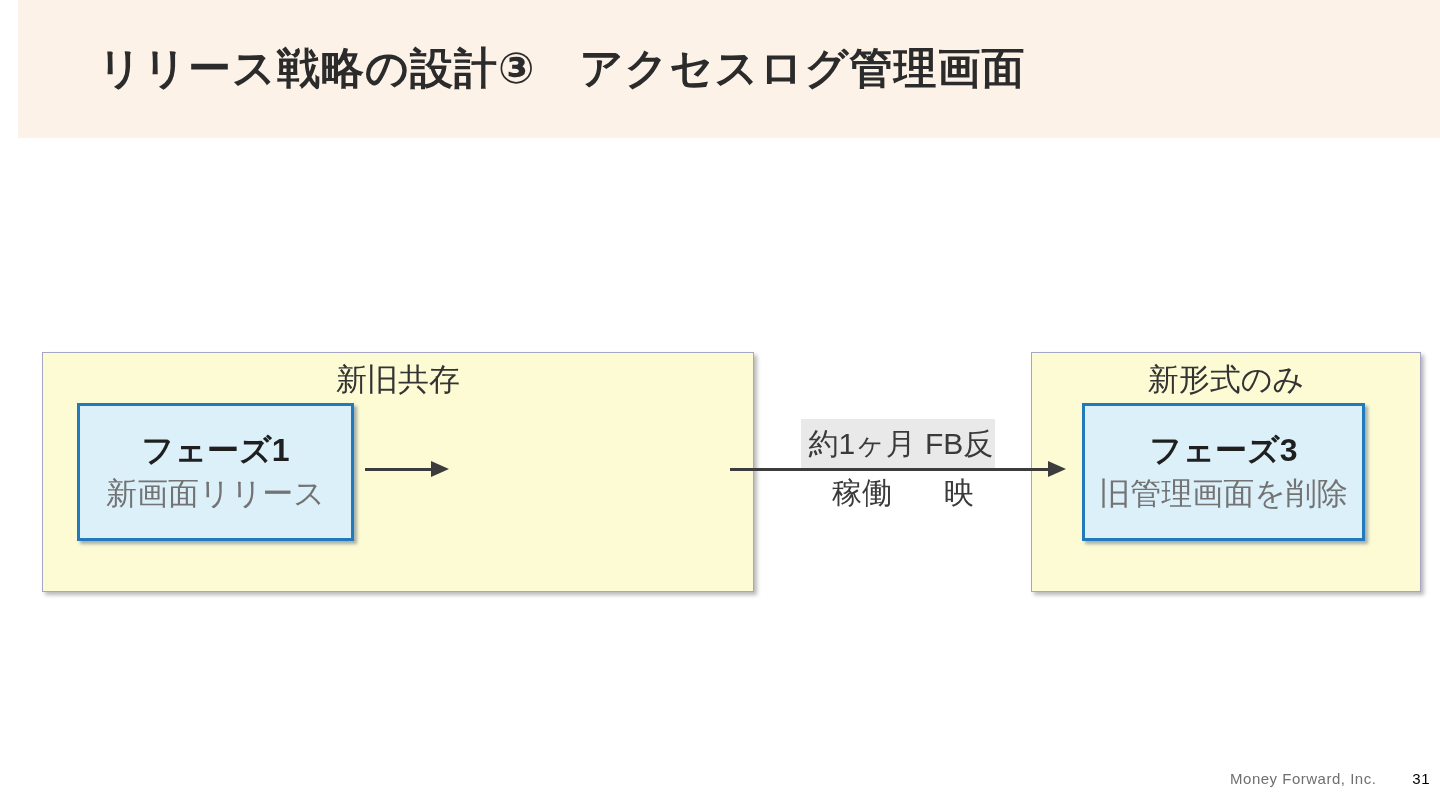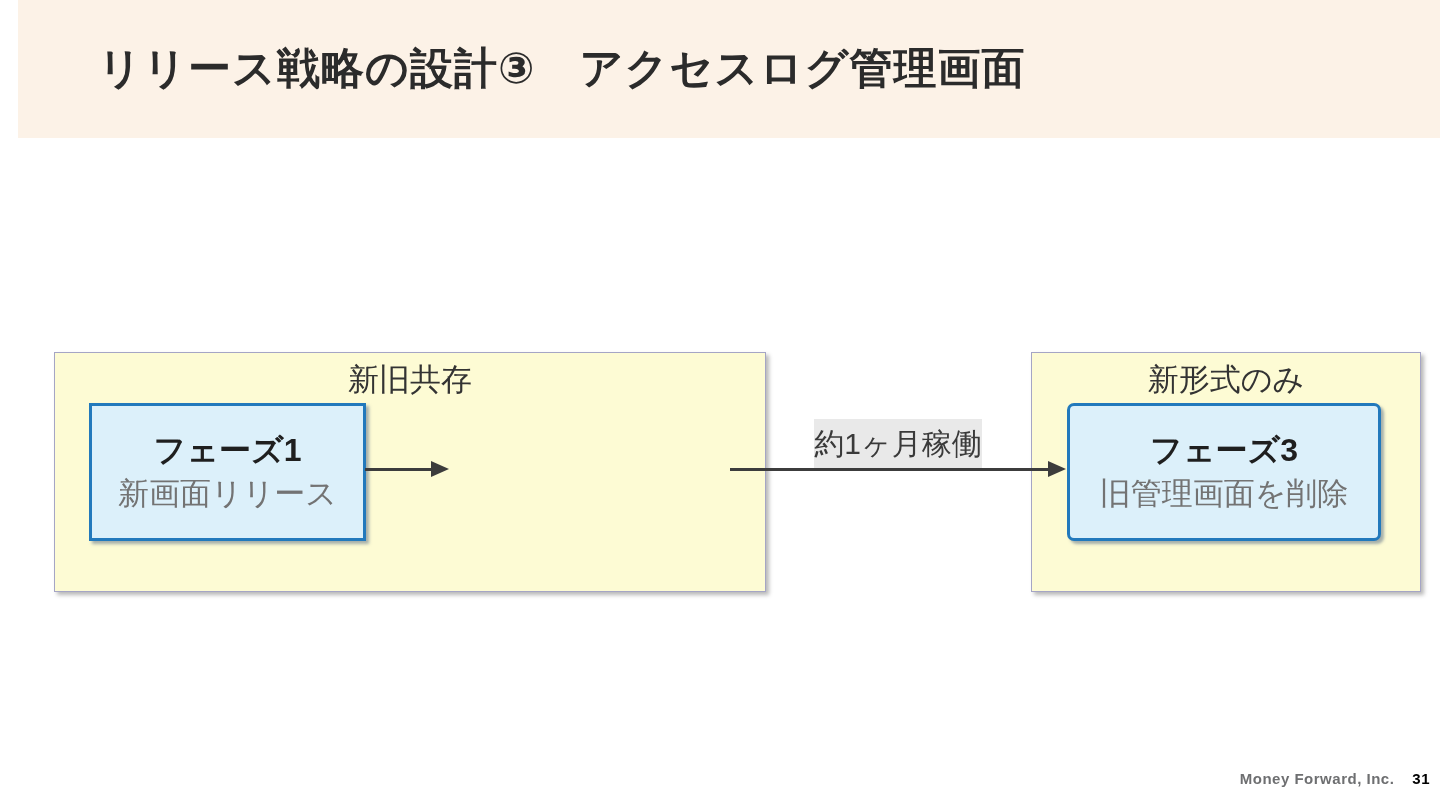--- a/index.html
+++ b/index.html
@@ -18,67 +18,67 @@
     color:var(--title-color,#2b2b2b);
   }
   
   .group{
     position:absolute;top:352px;height:240px;
     background:var(--group-fill,#fdfbd4);
     border:1px solid var(--group-border,#a5a5c5);
     box-shadow:3px 3px 4px rgba(0,0,0,0.28);
     box-sizing:border-box;
   }
-  .group-left{left:36px;width:712px;}
+  .group-left{left:24px;width:712px;}
   .group-right{left:1013px;width:390px;padding-left:24px;}
   .group-title{
     position:absolute;top:6px;left:0;width:100%;text-align:center;
     font-size:31px;color:#333333;
   }
   .phase-box{
     position:absolute;top:50px;height:138px;
     background:var(--box-fill,#dcf0fa);
     border:3px solid var(--box-border,#2279bc);
     box-shadow:3px 3px 3px rgba(80,100,130,0.5);
     box-sizing:border-box;
     display:flex;flex-direction:column;align-items:center;justify-content:center;
     row-gap:8px;
   }
   .pb1{left:34px;width:277px;}
   .pb2{left:396px;width:280px;}
-  .pb3{left:35px;width:314px;border-radius:7px;}
+  .pb3{left:50px;width:283px;}
   .phase-title{font-size:32px;font-weight:bold;color:#1f1f1f;line-height:1.1;}
   .phase-desc{font-size:31px;color:#737373;line-height:1.1;}
   
   .arrow-line{
     position:absolute;height:3px;background:var(--arrow,#3c3c3c);top:468px;z-index:1;
   }
   .line-a{left:347px;width:66px;}
   .line-b{left:712px;width:320px;}
   .arrow-head{
     position:absolute;top:461px;width:0;height:0;z-index:1;
     border-top:8px solid transparent;border-bottom:8px solid transparent;
     border-left:18px solid var(--arrow,#3c3c3c);
   }
   .head-a{left:413px;}
   .head-b{left:1030px;}
   
   .transition{
     position:absolute;left:783px;top:419px;width:194px;z-index:2;
-    display:flex;flex-direction:column;row-gap:4px;align-items:center;
+    display:flex;flex-direction:row;row-gap:4px;
   }
   .transition .t-line{
     background:var(--label-bg,#e9e9e9);color:#3a3a3a;
     height:49px;line-height:49px;text-align:center;font-size:30px;
   }
   
   .footer{
     position:absolute;right:28px;top:770px;
-    display:flex;align-items:baseline;column-gap:18px;
-    font-size:15px;letter-spacing:0.5px;font-weight:bold;
+    display:flex;align-items:baseline;column-gap:36px;
+    font-size:15px;letter-spacing:0.5px;
   }
   .footer .company{color:#6e6f71;}
   .footer .page{color:#000000;}
 </style>
 </head>
 <body>
 
 <div class="slide">
 
   <header class="titlebar">
@@ -96,20 +96,21 @@
     </section>
 
     <div class="arrow-line line-a"></div>
     <div class="arrow-head head-a"></div>
 
     <div class="arrow-line line-b"></div>
     <div class="arrow-head head-b"></div>
 
     <div class="transition">
       <div class="t-line">約1ヶ月稼働</div>
+      <div class="t-line">FB反映</div>
     </div>
 
     <section class="group group-right">
       <div class="group-title">新形式のみ</div>
       <div class="phase-box pb3">
         <div class="phase-title">フェーズ3</div>
         <div class="phase-desc">旧管理画面を削除</div>
       </div>
     </section>
 

